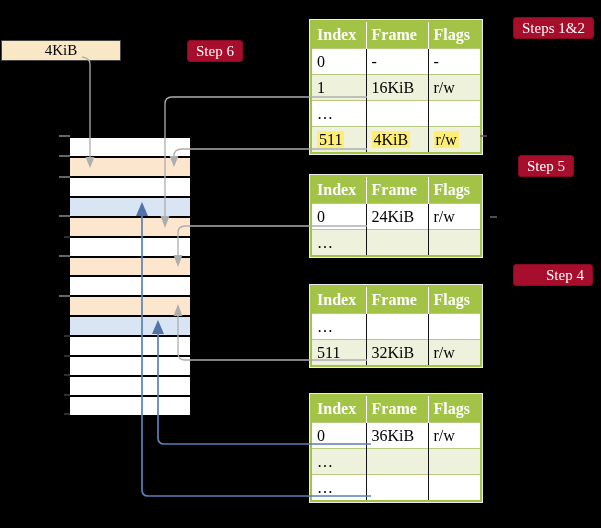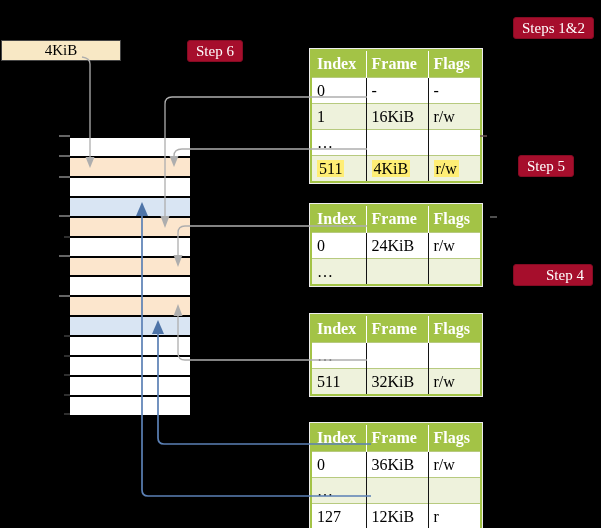--- a/index.html
+++ b/index.html
@@ -30,21 +30,20 @@
   }
   .mrow{flex:1;background:#fff;border-top:2px solid #000;}
   .mrow:first-child{border-top:none;}
   .mrow[data-type="peach"]{background:#fce6cd;}
   .mrow[data-type="blue"]{background:#d9e5f3;}
   
   .ptable{
     position:absolute;left:310px;width:172px;border-collapse:collapse;
     background:#fff;border:2px solid #a3c346;outline:1px solid #ededed;
     table-layout:fixed;
-    margin-top:29px;
   }
   #t1{top:20px;} #t2{top:175px;} #t3{top:285px;} #t4{top:394px;}
   .ptable col.c1{width:55px;} .ptable col.c2{width:62px;} .ptable col.c3{width:53px;}
   .ptable th{
     background:#a3c346;color:#fff;font-weight:bold;text-align:left;
     font-size:16px;height:24px;padding:1px 5px;border-right:1px solid #fff;
   }
   .ptable th:last-child{border-right:none;}
   .ptable td{
     font-size:16px;color:#000;height:23px;padding:1px 5px;
@@ -193,25 +192,20 @@
     <tbody>
       <tr>
         <td>0</td>
         <td>36KiB</td>
         <td>r/w</td>
       </tr>
       <tr>
         <td>…</td>
         <td></td>
         <td></td>
-      </tr>
-      <tr>
-        <td>127</td>
-        <td>12KiB</td>
-        <td>r</td>
       </tr>
       <tr>
         <td>…</td>
         <td></td>
         <td></td>
       </tr>
     </tbody>
   </table>
 
   <svg id="overlay" width="601" height="528" viewBox="0 0 601 528">

